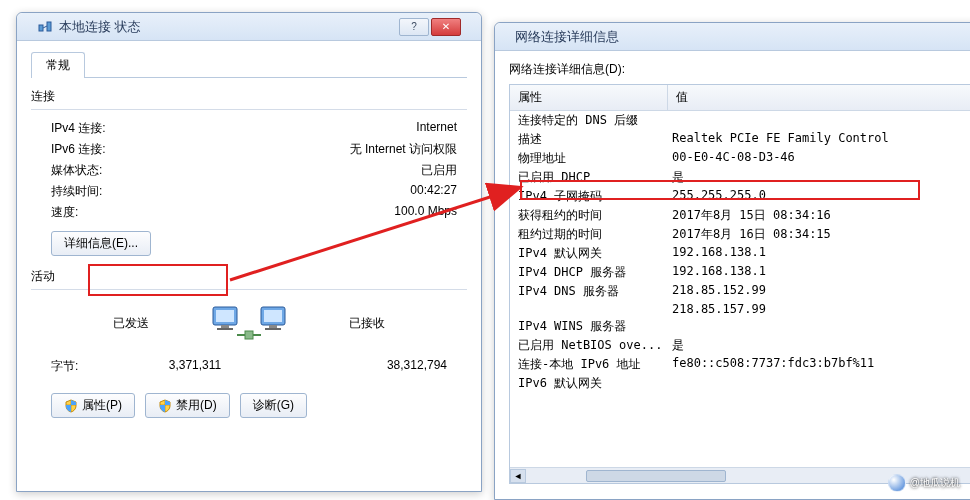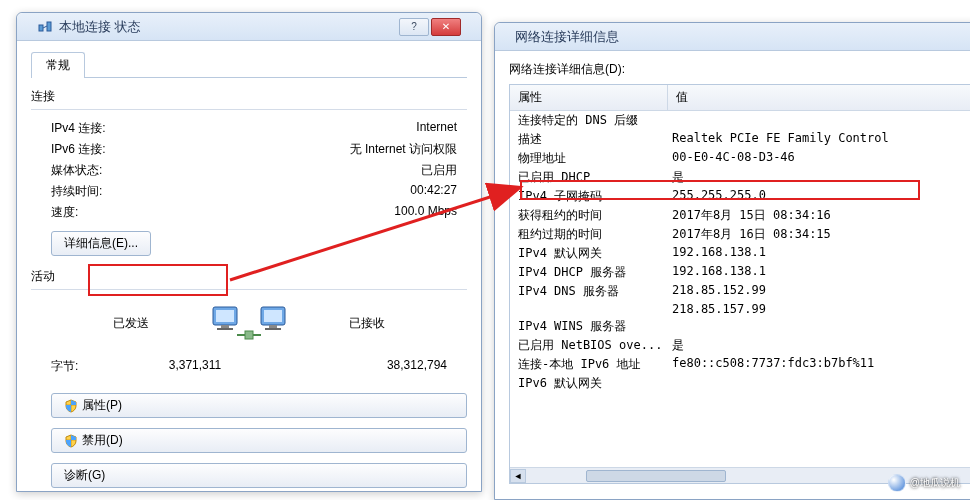--- a/index.html
+++ b/index.html
@@ -77,21 +77,21 @@
 .activity-label { width: 120px; text-align: center; }
 .pc-icon {
   width: 80px; height: 50px;
   display: flex; align-items: center; justify-content: center;
   flex-direction: column;
 }
 .bytes-row { display: flex; padding: 4px 10px 4px 20px; }
 .bytes-row .k { flex: 0 0 80px; }
 .bytes-row .v1 { flex: 1; text-align: center; padding-right: 60px; }
 .bytes-row .v2 { flex: 1; text-align: right; padding-right: 10px; }
-.bottom-btns { display: flex; gap: 10px; margin-top: 14px; padding-left: 20px; flex-direction: column; }
+.bottom-btns { display: flex; gap: 10px; margin-top: 14px; padding-left: 20px; }
 .shield-icon { width:14px; height:14px; display:inline-block; }
 
 .win2 { left: 494px; top: 22px; width: 544px; height: 478px; }
 .win2 .body { padding: 10px 14px; }
 .details-label { margin-bottom: 6px; }
 .details-table {
   border: 1px solid #b8c9de;
   height: 400px;
   overflow: hidden;
   position: relative;

